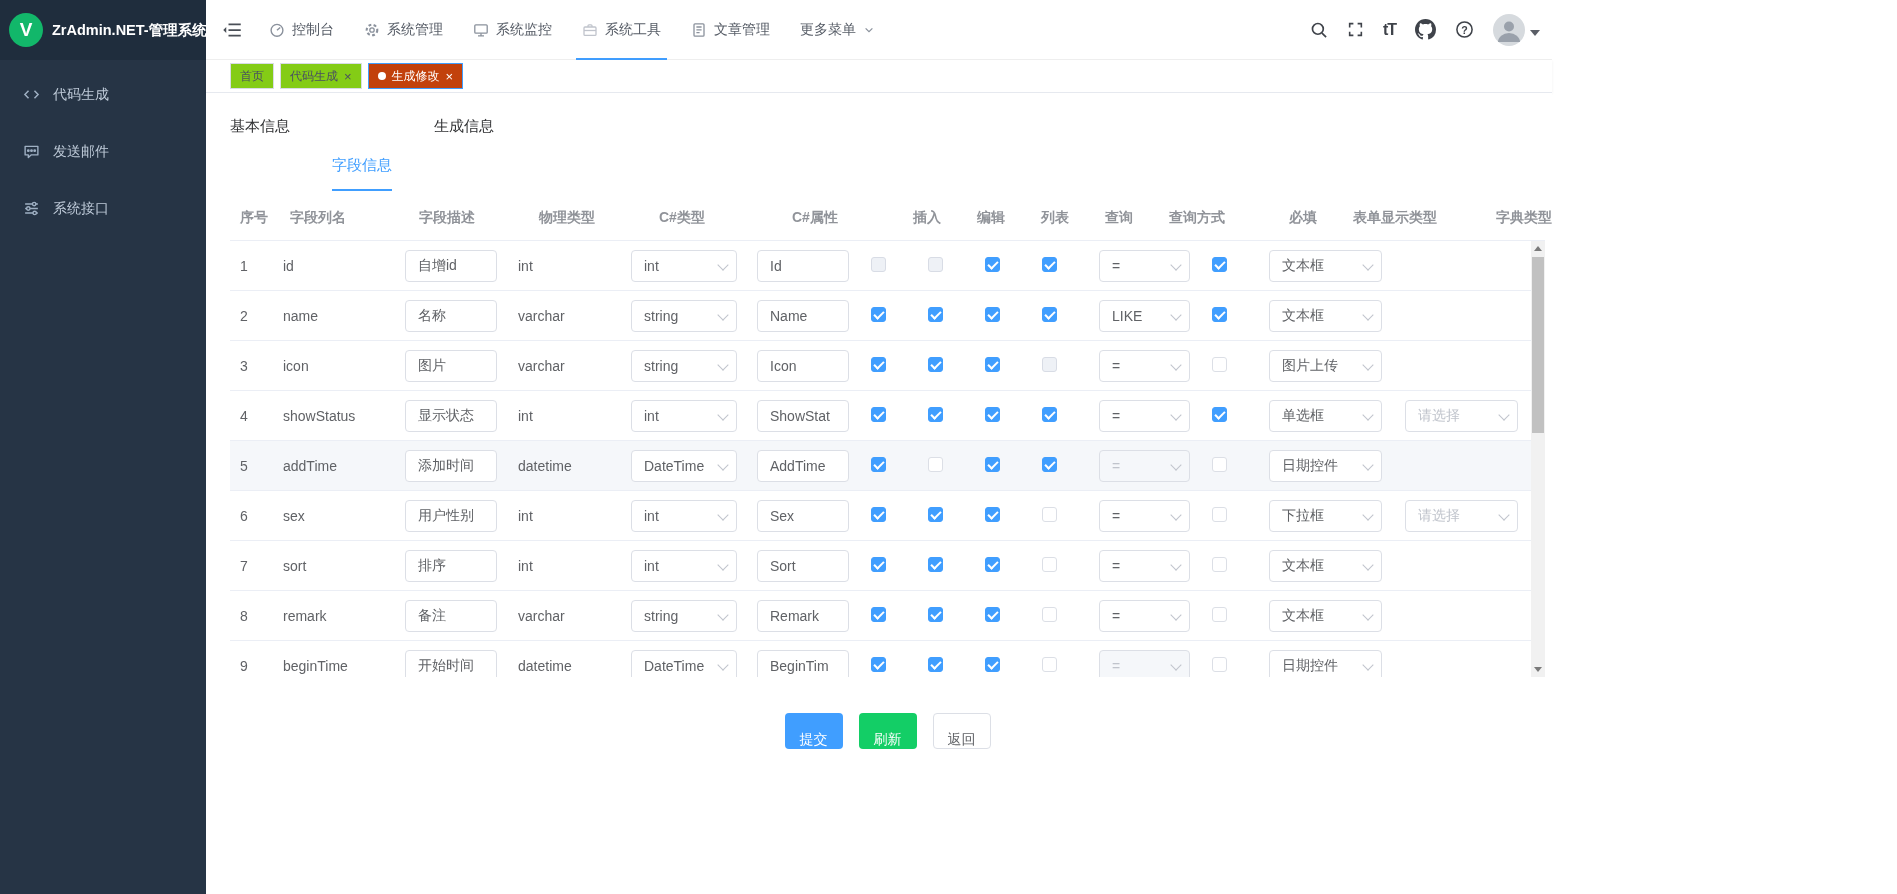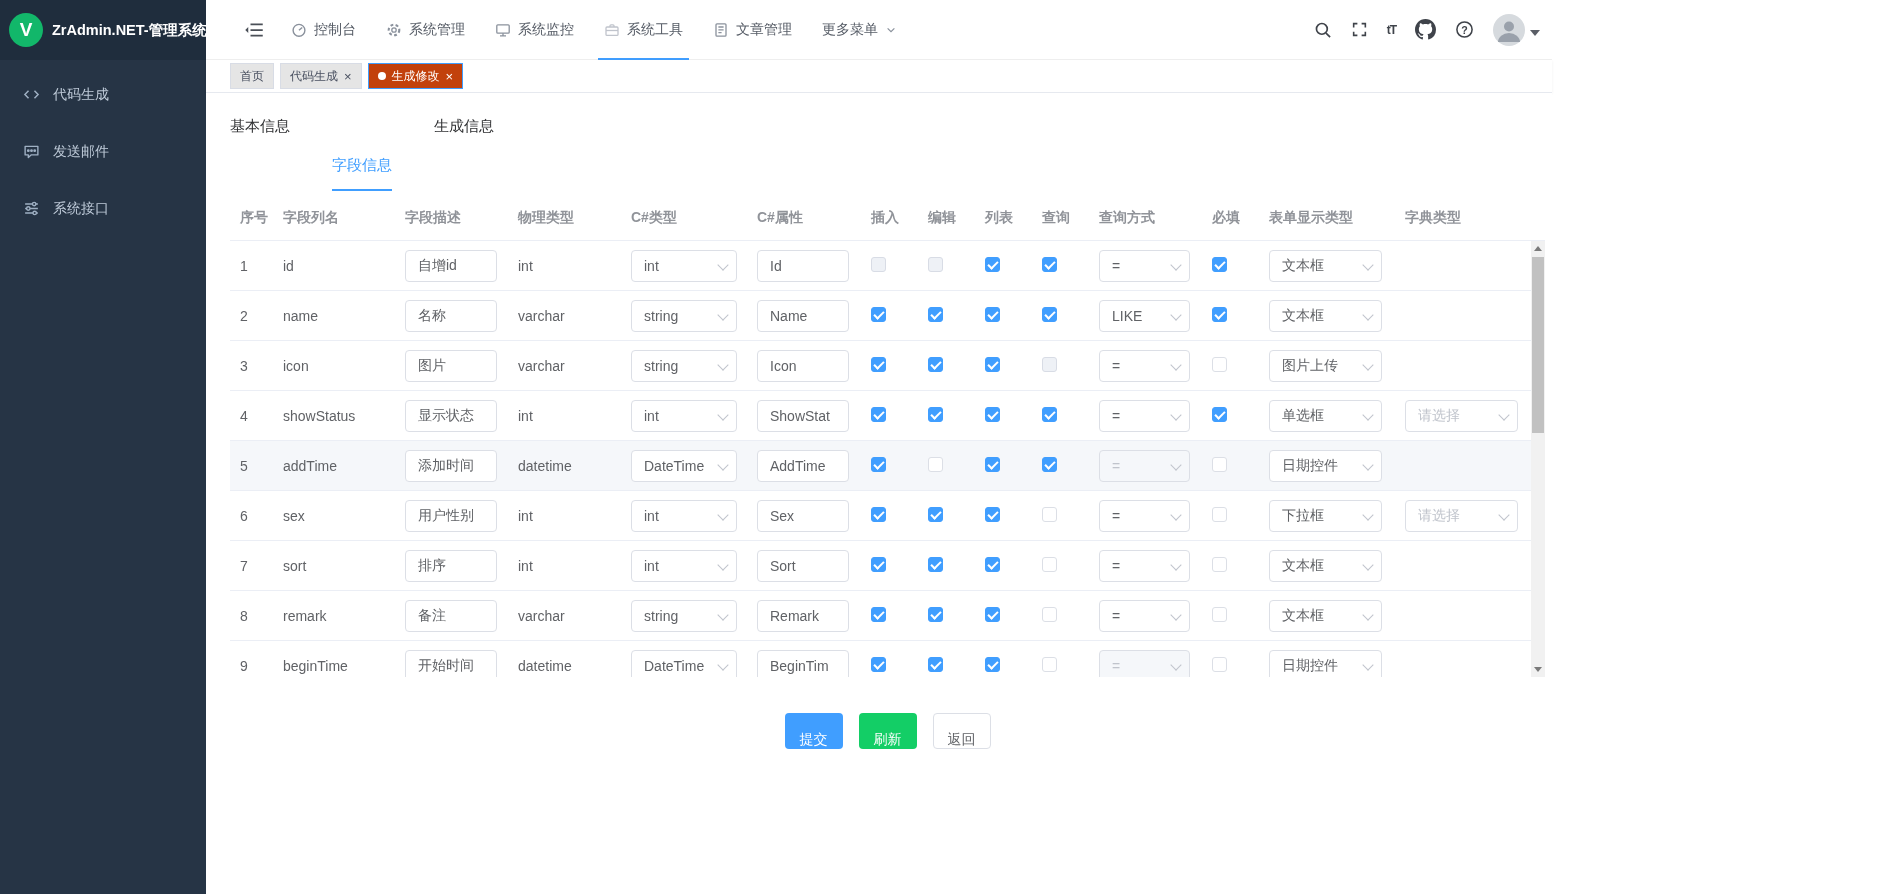--- a/index.html
+++ b/index.html
@@ -16,57 +16,57 @@
   .logo-circle { width:34px; height:34px; border-radius:50%; background:#12b76a; color:#fff;
     display:flex; align-items:center; justify-content:center; font-weight:700; font-size:19px; flex:0 0 auto; }
   .logo-title { color:#fff; font-weight:700; font-size:14.5px; white-space:nowrap; }
   .menu { padding-top:6px; }
   .menu-item { height:57px; display:flex; align-items:center; gap:13px; padding-left:23px;
     color:#bfcbd9; font-size:14px; cursor:pointer; }
   .menu-item .micon { color:#9fb0c3; display:flex; }
 
   
   .navbar { position:absolute; left:206px; top:0; width:1346px; height:60px; background:#fff;
-    border-bottom:1px solid #f0f0f0; display:flex; align-items:center;padding-left:22px; }
+    border-bottom:1px solid #f0f0f0; display:flex; align-items:center; }
   .fold-btn { padding:0 12px 0 16px; display:flex; align-items:center; color:#4a4f57; cursor:pointer; }
   .nav-items { display:flex; height:60px; align-items:stretch; }
   .nav-item { display:flex; align-items:center; gap:7px; padding:0 15px; color:#565c66;
     position:relative; cursor:pointer; white-space:nowrap; }
   .nav-item .nicon { color:#8a919c; display:flex; }
   .nav-item.active::after { content:""; position:absolute; left:9px; right:9px; bottom:-1px; height:3px; background:#409eff; }
   .nav-right { margin-left:auto; display:flex; align-items:center; gap:19px; padding-right:12px; color:#3f434a; }
   .nav-right .ricon { display:flex; align-items:center; cursor:pointer; color:#3f434a; }
-  .font-size-btn { font-size:12px; font-weight:700; letter-spacing:-1px; cursor:pointer; }
+  .font-size-btn { font-size:16px; font-weight:700; letter-spacing:-1px; cursor:pointer; }
   .avatar-wrap { display:flex; align-items:center; gap:5px; cursor:pointer; }
   .caret { width:0; height:0; border:5px solid transparent; border-top:6px solid #5a5e66; margin-top:12px; }
 
   
   .tagbar { position:absolute; left:206px; top:60px; width:1346px; height:33px; background:#fff;
     display:flex; align-items:center; gap:6px; padding-left:24px;
     border-bottom:1px solid #e6e9ef; box-shadow:0 1px 3px rgba(0,21,41,.06); }
   .tag { height:26px; display:inline-flex; align-items:center; gap:6px; padding:0 9px;
-    border:1px solid #d8dce5; background:#e5e5e5; color:#495060; font-size:12px; cursor:pointer; white-space:nowrap; }
+    border:1px solid #d8dce5; background:#84cc16; color:#495060; font-size:12px; cursor:pointer; white-space:nowrap; }
   .tag .x { font-size:13px; line-height:1; cursor:pointer; }
   .tag.active { background:#c2410c; border-color:#409eff; color:#fff; }
   .tag .dot { width:8px; height:8px; border-radius:50%; background:#fff; display:inline-block; }
 
   
   .content { position:absolute; left:206px; top:93px; width:1346px; padding:24px 0 0 24px; background:#fff; }
   .tabs { display:flex; gap:42px; margin-bottom:4px; }
   .tab { font-size:15px; color:#303133; padding-bottom:16px; position:relative; cursor:pointer; }
   .tab.active { color:#409eff;margin-top:39px; }
   .tab.active::after { content:""; position:absolute; left:0; right:0; bottom:0; height:2px; background:#409eff; }
 
   .tablebox { width:1315px; position:relative; }
   .thead, .trow {
     display:grid;
     grid-template-columns:43px 122px 113px 113px 126px 114px 57px 57px 57px 57px 113px 57px 136px 140px;
     align-items:center; padding-left:10px;
   }
-  .thead { height:46px; color:#909399; font-weight:700; font-size:14px; border-bottom:1px solid #ebeef5; }
+  .thead { height:46px; color:#909399; font-weight:700; font-size:14px; border-bottom:1px solid #ebeef5;gap:7px; }
   .tbody { height:436px; overflow:hidden; position:relative; }
   .trow { height:50px; border-bottom:1px solid #ebeef5; color:#606266; }
   .trow.hl { background:#f5f7fa; }
 
   .inp { width:92px; height:32px; border:1px solid #dcdfe6; border-radius:4px; padding:0 12px;
     font:inherit; color:#606266; background:#fff; outline:none; }
 
   .sel { height:32px; border:1px solid #dcdfe6; border-radius:4px; display:inline-flex; align-items:center;
     padding:0 22px 0 12px; position:relative; background:#fff; color:#606266; cursor:pointer; }
   .sel > span { overflow:hidden; white-space:nowrap; }

